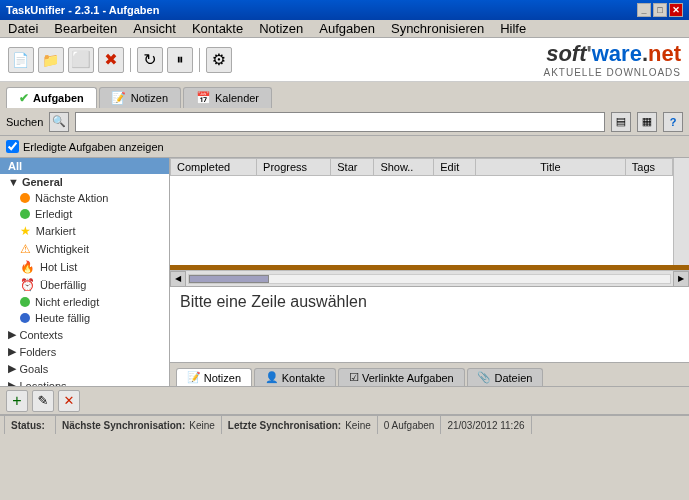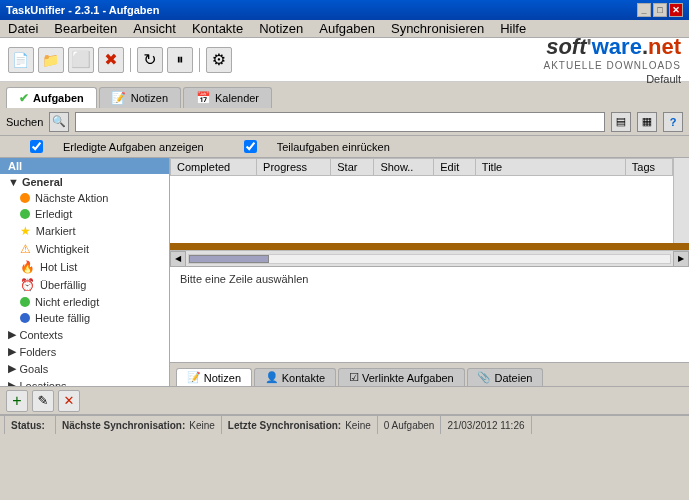--- a/index.html
+++ b/index.html
@@ -117,21 +117,21 @@
     
     #checkboxes {
       background: #d4d0c8;
       padding: 2px 6px;
       display: flex;
       gap: 16px;
       height: 22px;
       align-items: center;
       border-bottom: 1px solid #aaa;
     }
-    .cb-label { display: flex; align-items: center; gap: 20px; font-size: 11px; cursor: pointer; margin-left: 24px; }
+    .cb-label { display: flex; align-items: center; gap: 4px; font-size: 11px; cursor: pointer; }
 
     
     #main {
       display: flex;
       height: calc(500px - 20px - 18px - 44px - 26px - 28px - 22px - 22px - 20px);
       
       background: #b91c1c;
     }
 
     
@@ -178,21 +178,21 @@
       display: flex;
       flex-direction: column;
       overflow: hidden;
     }
 
     
     #task-table-container {
       flex: 1;
       overflow: hidden;
       background: white;
-      border-bottom: 7px solid #a16207;
+      border-bottom: 5px solid #a16207;
       position: relative;
     }
     #task-table {
       width: 100%;
       border-collapse: collapse;
       font-size: 11px;
     }
     #task-table th {
       background: #e0e0e0;
       border: 1px solid #bbb;
@@ -213,25 +213,25 @@
       background: #e0e0e0;
       border-top: 1px solid #bbb;
       display: flex; align-items: center;
     }
     .hscroll-btn { width: 16px; height: 16px; background: #d0d0d0; border: 1px solid #aaa; display: flex; align-items: center; justify-content: center; cursor: pointer; font-size: 8px; }
     .hscroll-track { flex: 1; height: 10px; background: #f0f0f0; border: 1px solid #ccc; margin: 0 2px; position: relative; }
     .hscroll-thumb { position: absolute; left: 0; top: 0; width: 80px; height: 100%; background: #a0a0c0; border: 1px solid #888; }
 
     
     #detail-pane {
-      height: 96px;
+      height: 76px;
       background: white;
       border-top: 1px solid #aaa;
       padding: 6px 10px;
-      font-size: 11px;
+      font-size: 16px;
       color: #333;
     }
 
     
     #bottom-tabbar {
       height: 24px;
       background: #d4d0c8;
       display: flex;
       align-items: flex-end;
       padding: 0 6px;
@@ -331,21 +331,20 @@
     <div class="tb-btn" style="font-size:16px;">↻</div>
     <div class="tb-btn" style="font-size:14px;">⏸</div>
     <div class="tb-separator"></div>
     <div class="tb-btn" style="font-size:16px;">⚙</div>
   </div>
   <div id="logo-area">
     <div id="logo">
       <span style="color:#333; font-style:italic; font-weight:bold;">soft</span><span style="color:#666;">'</span><span style="color:#0060cc; font-weight:bold;">ware</span><span style="color:#333; font-weight:bold;">.</span><span style="color:#cc3300; font-weight:bold; font-size:22px;">net</span>
     </div>
     <div id="logo-sub">AKTUELLE DOWNLOADS</div>
-    <div id="logo-default">Default</div>
   </div>
 </div>
 
 <div id="tabbar">
   <div class="tab active">
     <span class="tab-icon icon-check">✔</span>
     <span>Aufgaben</span>
   </div>
   <div class="tab">
     <span class="tab-icon">📝</span>
@@ -363,24 +362,20 @@
   <input id="search-input" type="text" style="flex: 1 1 0%; border: 1px solid rgb(136, 136, 136); padding: 2px 4px; font-size: 11px; height: 20px;">
   <div class="search-icon-btn">▤</div>
   <div class="search-icon-btn">▦</div>
   <div class="search-icon-btn" style="color:#0060cc; font-weight:bold;">?</div>
 </div>
 
 <div id="checkboxes">
   <label class="cb-label">
     <input type="checkbox" checked="" style="">
     <span>Erledigte Aufgaben anzeigen</span>
-  </label>
-  <label class="cb-label">
-    <input type="checkbox" checked="" style="">
-    <span>Teilaufgaben einrücken</span>
   </label>
 </div>
 
 <div id="main" style="height:228px;">
 
   <div id="sidebar">
     <div class="sidebar-all">All</div>
     <div class="sidebar-group-header">
       <span>▼</span>
       <span>General</span>
@@ -440,21 +435,21 @@
 
     <div id="task-table-container" style="flex:1; overflow:hidden; background:white; position:relative;">
       <table id="task-table">
         <thead>
           <tr>
             <th>Completed</th>
             <th>Progress</th>
             <th>Star</th>
             <th>Show..</th>
             <th>Edit</th>
-            <th style="width:150px;">Title</th>
+            <th style="width:150px;text-align:center;">Title</th>
             <th>Tags</th>
             <th style="width:16px; padding:0;"></th>
           </tr>
         </thead>
         <tbody>
         </tbody>
       </table>
       <div id="scrollbar-placeholder"></div>
     </div>
 

